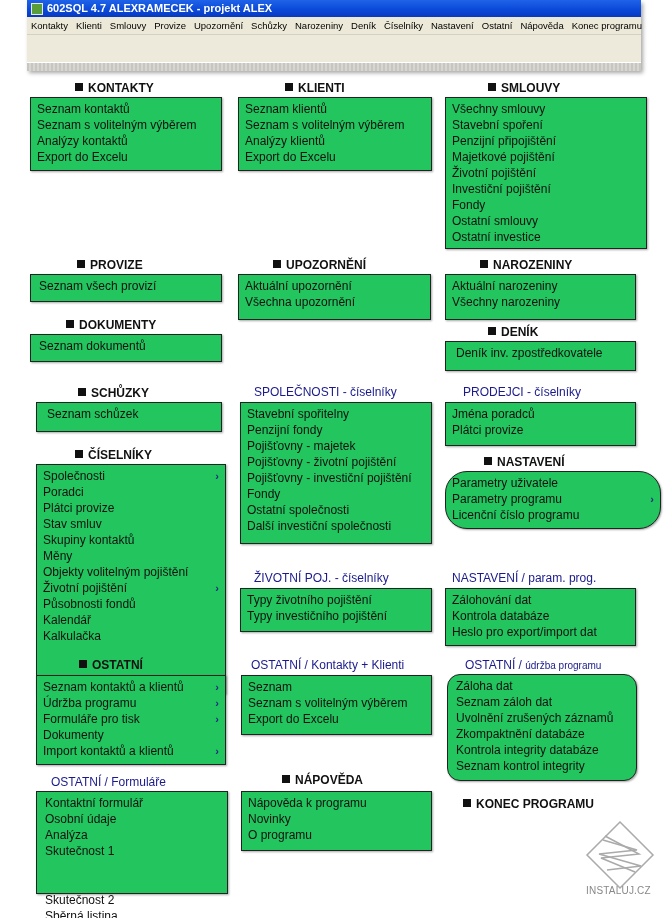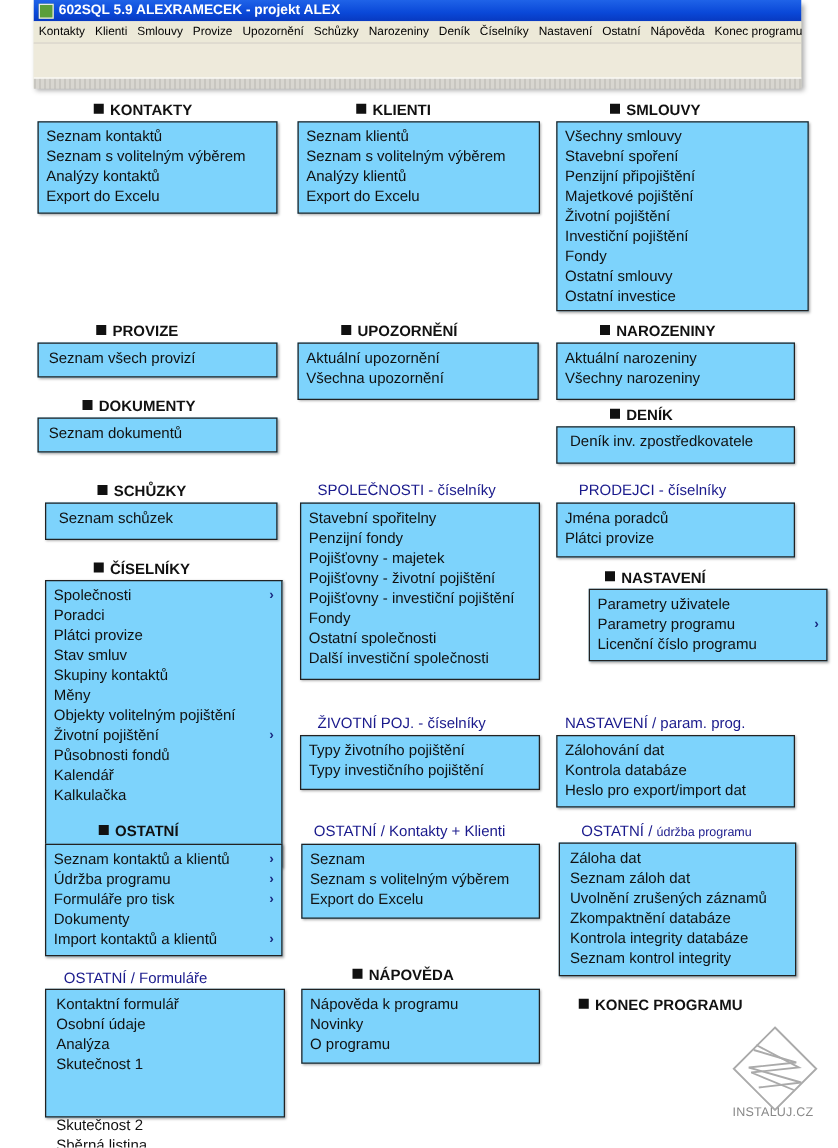--- a/index.html
+++ b/index.html
@@ -9,33 +9,33 @@
   .app-icon { width:10px; height:10px; background:#5a9e3a; border:1px solid #e8e8e8; display:inline-block; }
   .menubar { height:17px; background:#ece9d8; display:flex; align-items:center; font-size:9.5px; color:#000; border-bottom:1px solid #d4d0c8; }
   .menubar span { padding:0 4px; white-space:nowrap; }
   .toolbar { height:27px; background:#eeeadb; border-bottom:1px solid #fff; }
   .statusstrip { height:8px; background:repeating-linear-gradient(90deg,#c8c6c0 0 2px,#d8d6d0 2px 4px); }
 
   .sec-title { position:absolute; font-size:12px; font-weight:bold; color:#111; white-space:nowrap; }
   .sec-title .sq { display:inline-block; width:8px; height:8px; background:#111; margin-right:5px; vertical-align:1px; }
   .sub-title { position:absolute; font-size:12px; color:#1a1a8c; white-space:nowrap; }
   .sub-title small { font-size:10px; }
-  .box { position:absolute; background:#7dd3fc; border:1px solid #222; box-shadow:1px 1px 2px rgba(0,0,0,0.35); padding:3px 0 0 0; box-sizing:border-box; }
+  .box { position:absolute; background:#22c55e; border:1px solid #222; box-shadow:1px 1px 2px rgba(0,0,0,0.35); padding:3px 0 0 0; box-sizing:border-box; }
   .item { font-size:12px; line-height:16px; color:#111; padding-left:6px; padding-right:6px; white-space:nowrap; display:flex; justify-content:space-between; cursor:pointer; }
   .chev { color:#1a2a80; font-weight:bold; font-size:11px; }
   .watermark { position:absolute; left:585px; top:820px; width:70px; height:70px; }
   .wm-text { position:absolute; left:586px; top:885px; font-size:10px; color:#888; letter-spacing:0.2px; }
 </style>
 </head>
 <body>
 
 <div class="win">
   <div class="titlebar">
     <span class="app-icon"></span>
-    <span>602SQL 5.9 ALEXRAMECEK - projekt ALEX</span>
+    <span>602SQL 4.7 ALEXRAMECEK - projekt ALEX</span>
   </div>
   <div class="menubar">
     <span>Kontakty</span>
     <span>Klienti</span>
     <span>Smlouvy</span>
     <span>Provize</span>
     <span>Upozornění</span>
     <span>Schůzky</span>
     <span>Narozeniny</span>
     <span>Deník</span>
@@ -231,21 +231,21 @@
     </div>
   <div class="item">
       <span>Kalendář</span>
     </div>
   <div class="item">
       <span>Kalkulačka</span>
     </div>
 </div>
 
 <div class="sec-title" style="left:484px;top:455px;"><span class="sq"></span><span>NASTAVENÍ</span></div>
-<div class="box" style="left:471px;top:471px;width:191px;height:58px;">
+<div class="box" style="left:445px;top:471px;width:216px;height:58px;border-radius:22px;">
   <div class="item">
       <span>Parametry uživatele</span>
     </div>
   <div class="item">
       <span>Parametry programu</span>
       <span class="chev">›</span>
     </div>
   <div class="item">
       <span>Licenční číslo programu</span>
     </div>
@@ -304,21 +304,21 @@
     </div>
   <div class="item">
       <span>Seznam s volitelným výběrem</span>
     </div>
   <div class="item">
       <span>Export do Excelu</span>
     </div>
 </div>
 
 <div class="sub-title" style="left:465px;top:658px;"><span>OSTATNÍ / </span><small>údržba programu</small></div>
-<div class="box" style="left:447px;top:674px;width:190px;height:107px;">
+<div class="box" style="left:447px;top:674px;width:190px;height:107px;border-radius:13px;">
   <div class="item" style="padding-left:8px;">
       <span>Záloha dat</span>
     </div>
   <div class="item" style="padding-left:8px;">
       <span>Seznam záloh dat</span>
     </div>
   <div class="item" style="padding-left:8px;">
       <span>Uvolnění zrušených záznamů</span>
     </div>
   <div class="item" style="padding-left:8px;">

